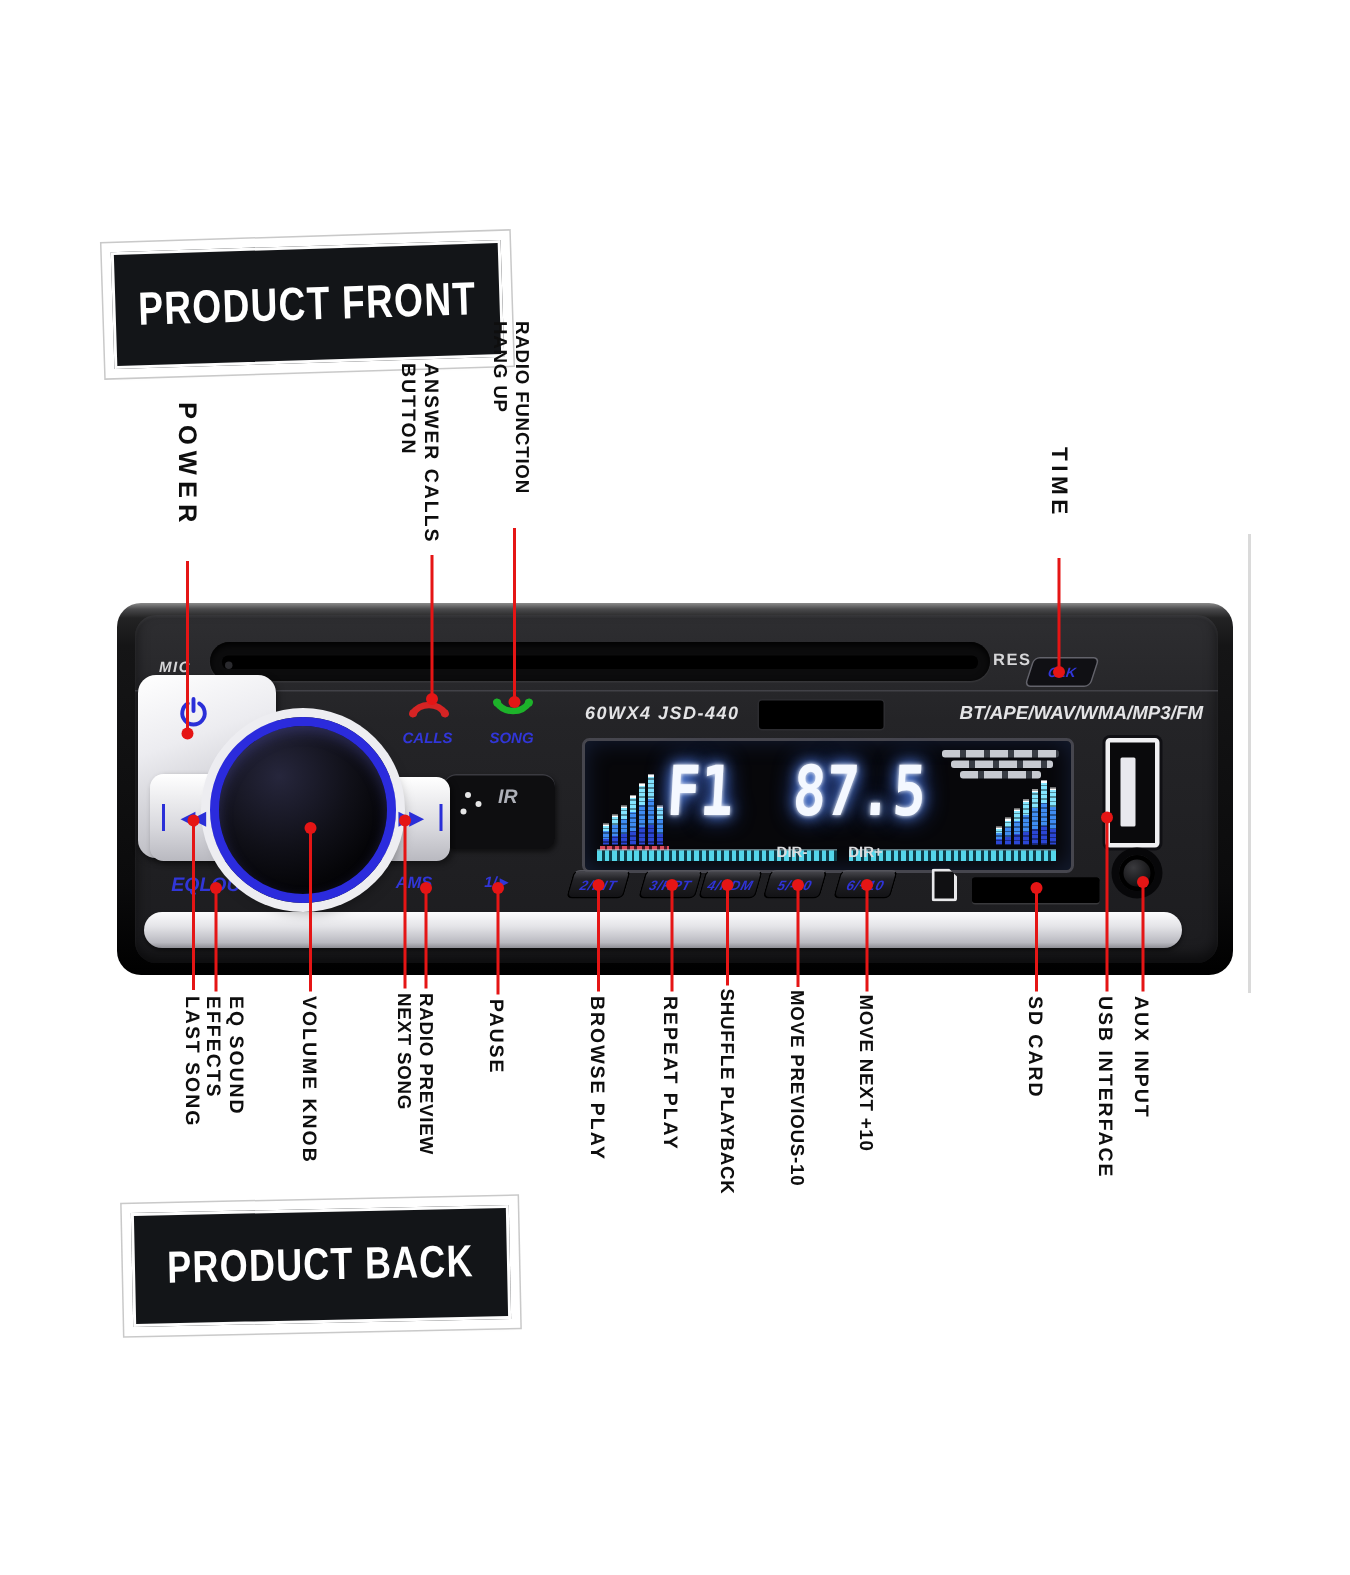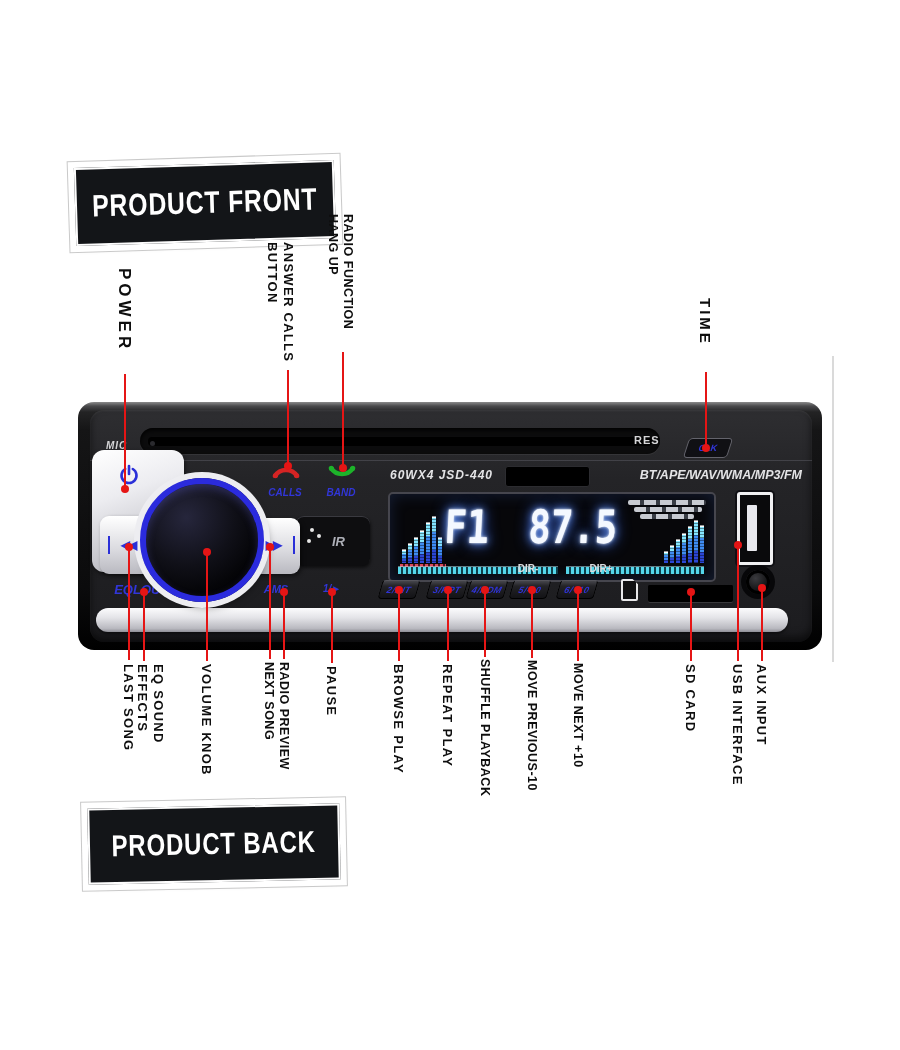--- a/index.html
+++ b/index.html
@@ -126,21 +126,21 @@
 
 <div id="unit">
   <div class="abs faceplate"></div>
   <div class="abs seam"></div>
 
   <div class="abs white-txt" style="left:28px;top:38px;font-size:10px;letter-spacing:1px">MIC</div>
   <div class="abs cd-slot">
     <div class="abs cd-slot-inner"></div>
     <div class="abs cd-slot-dot"></div>
   </div>
-  <div class="abs white-txt" style="left:556px;top:32px;font-size:11px;font-style:normal;letter-spacing:1px">RES</div>
+  <div class="abs white-txt" style="left:584px;top:32px;font-size:11px;font-style:normal;letter-spacing:1px">RES</div>
   <div class="abs clk-btn">
     <span>CLK</span>
   </div>
 
   <div class="abs silver"></div>
   <svg class="abs" style="left:40px;top:62px;z-index:2" width="22" height="22" viewBox="0 0 22 22">
     <path d="M7.2 5 A7.5 7.5 0 1 0 14.8 5" fill="none" stroke="#2a2fd8" stroke-width="2.6" stroke-linecap="round"></path>
     <line x1="11" y1="2" x2="11" y2="10" stroke="#2a2fd8" stroke-width="2.6" stroke-linecap="round"></line>
   </svg>
   <div class="abs tab" style="left:22px;top:114px;width:56px;height:58px"></div>
@@ -154,27 +154,27 @@
     <path d="M3 12 C8 4,20 4,25 12" fill="none" stroke="#d52424" stroke-width="4.4" stroke-linecap="round"></path>
     <circle cx="3.5" cy="11.5" r="2.6" fill="#d52424"></circle>
       <circle cx="24.5" cy="11.5" r="2.6" fill="#d52424"></circle>
   </svg>
   <div class="abs blue-txt center" style="left:186px;top:84px;width:42px;height:12px;font-size:10px">CALLS</div>
   <svg class="abs" style="left:250px;top:62px" width="28" height="16" viewBox="0 0 28 16">
     <path d="M3 4 C8 12,20 12,25 4" fill="none" stroke="#1db32a" stroke-width="4.4" stroke-linecap="round"></path>
     <circle cx="3.5" cy="4.5" r="2.6" fill="#1db32a"></circle>
       <circle cx="24.5" cy="4.5" r="2.6" fill="#1db32a"></circle>
   </svg>
-  <div class="abs blue-txt center" style="left:242px;top:84px;width:42px;height:12px;font-size:10px">BAND</div>
+  <div class="abs blue-txt center" style="left:242px;top:84px;width:42px;height:12px;font-size:10px">SONG</div>
 
   <div class="abs ir-panel">
     <span class="abs ir-dot" style="left:14px;top:12px"></span>
     <span class="abs ir-dot" style="left:11px;top:23px"></span>
     <span class="abs ir-dot" style="left:21px;top:18px"></span>
-    <span class="abs" style="left:36px;top:18px;color:#aeb0b8;font-size:13px;font-style:italic;font-weight:bold">IR</span>
+    <span class="abs" style="left:36px;top:7px;color:#aeb0b8;font-size:13px;font-style:italic;font-weight:bold">IR</span>
   </div>
   <div class="abs blue-txt center" style="left:178px;top:180px;width:40px;height:13px;font-size:11px">AMS</div>
   <div class="abs blue-txt center" style="left:234px;top:180px;width:40px;height:13px;font-size:10px">1/►</div>
 
   <div class="abs white-txt" style="left:312px;top:66px;font-size:12px;letter-spacing:1px;color:#e4e4e6">60WX4  JSD-440</div>
   <div class="abs" style="left:427px;top:64px;width:83px;height:19px;background:#000;border:1px solid #2c2c30;border-radius:3px"></div>
   <div class="abs white-txt" style="left:500px;top:66px;width:224px;font-size:12.5px;text-align:right;color:#e4e4e6">BT/APE/WAV/WMA/MP3/FM</div>
 
   <div class="abs lcd">
     <div class="spec" style="left:12px;bottom:17px;height:14px"></div>
@@ -195,21 +195,21 @@
     <div class="spec" style="left:286px;bottom:17px;height:24px"></div>
     <div class="spec" style="left:292px;bottom:17px;height:30px"></div>
     <div class="spec" style="left:298px;bottom:17px;height:37px"></div>
     <div class="spec" style="left:304px;bottom:17px;height:43px"></div>
     <div class="spec" style="left:310px;bottom:17px;height:38px"></div>
     <div class="lcd-strip" style="left:8px;bottom:6px;width:160px"></div>
     <div class="lcd-strip" style="left:176px;bottom:6px;width:138px"></div>
   </div>
 
   <div class="abs center" style="left:428px;top:160px;width:44px;height:12px;color:#dcdcde;font-weight:bold;font-size:10px">DIR-</div>
-  <div class="abs center" style="left:501px;top:160px;width:44px;height:12px;color:#dcdcde;font-weight:bold;font-size:10px">DIR+</div>
+  <div class="abs center" style="left:477px;top:160px;width:44px;height:12px;color:#dcdcde;font-weight:bold;font-size:10px">DIR+</div>
   <div class="abs num-btn" style="left:302px;top:178px;width:38px;height:19px">2/INT</div>
   <div class="abs num-btn" style="left:350px;top:178px;width:38px;height:19px">3/RPT</div>
   <div class="abs num-btn" style="left:390px;top:178px;width:38px;height:19px">4/RDM</div>
   <div class="abs num-btn" style="left:433px;top:178px;width:38px;height:19px">5/-10</div>
   <div class="abs num-btn" style="left:480px;top:178px;width:38px;height:19px">6/+10</div>
 
   <div class="abs tf"></div>
   <div class="abs sd-slot"></div>
   <div class="abs usb">
     <div class="abs usb-bar"></div>

